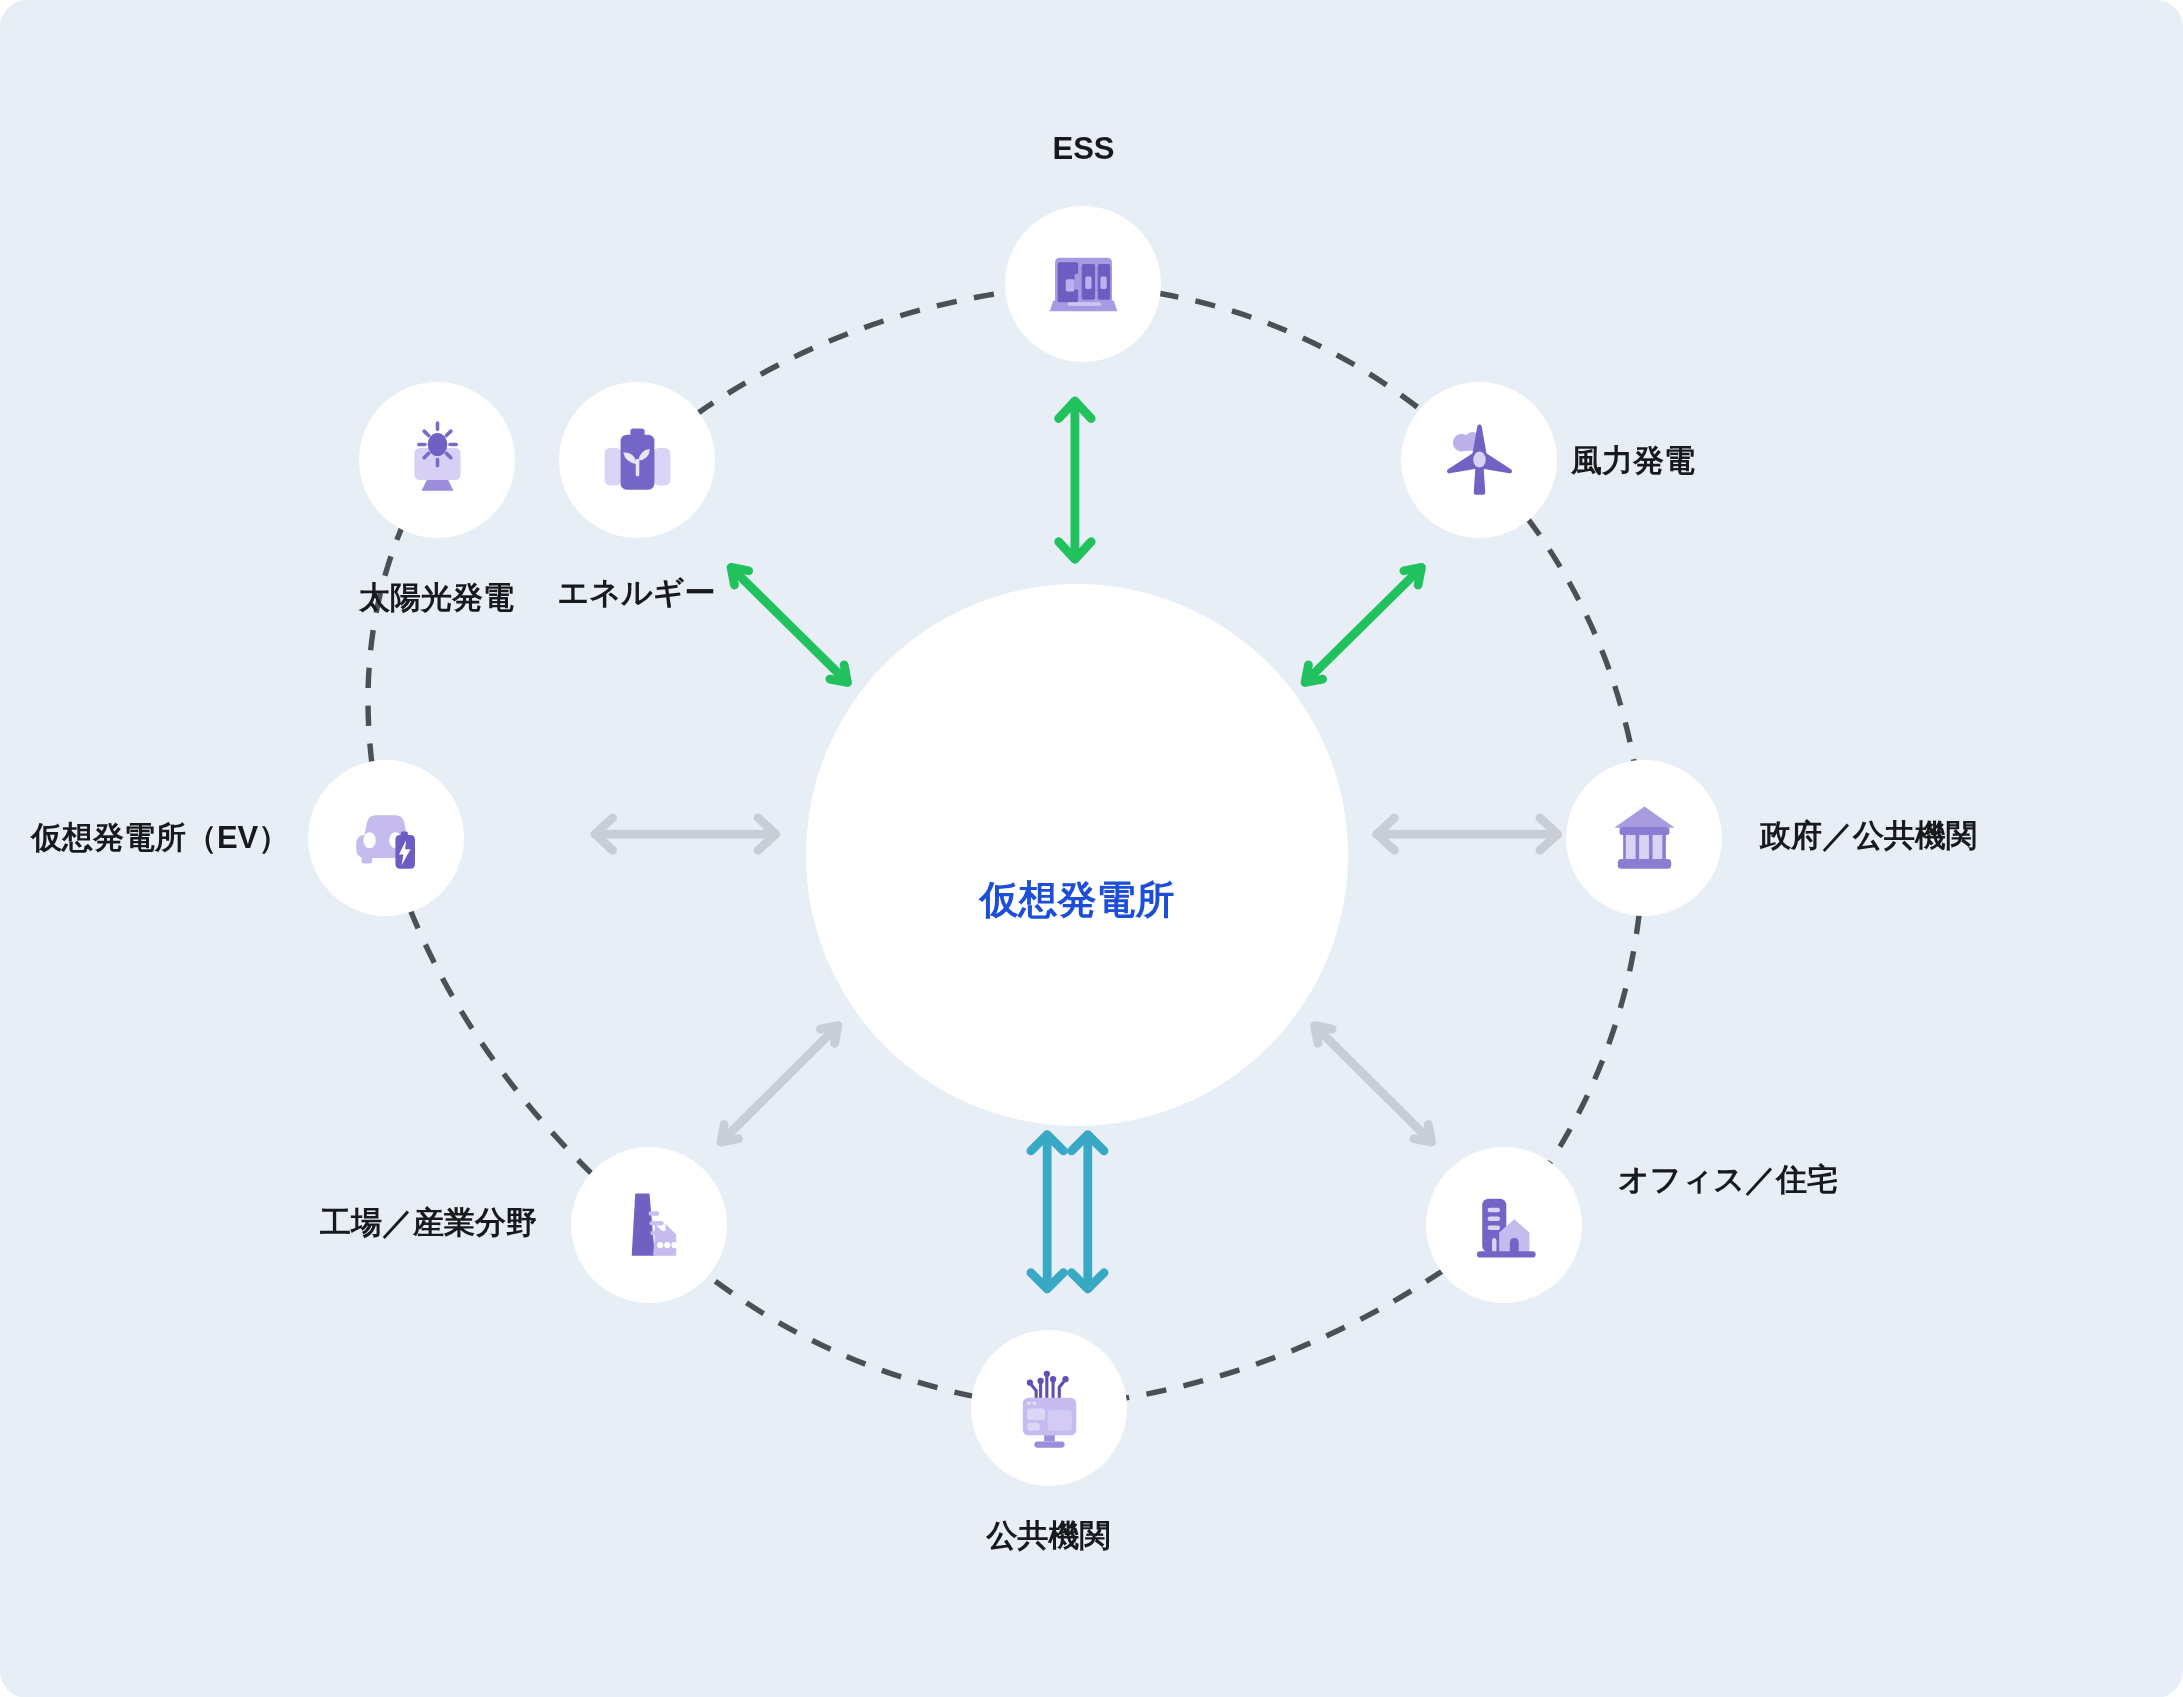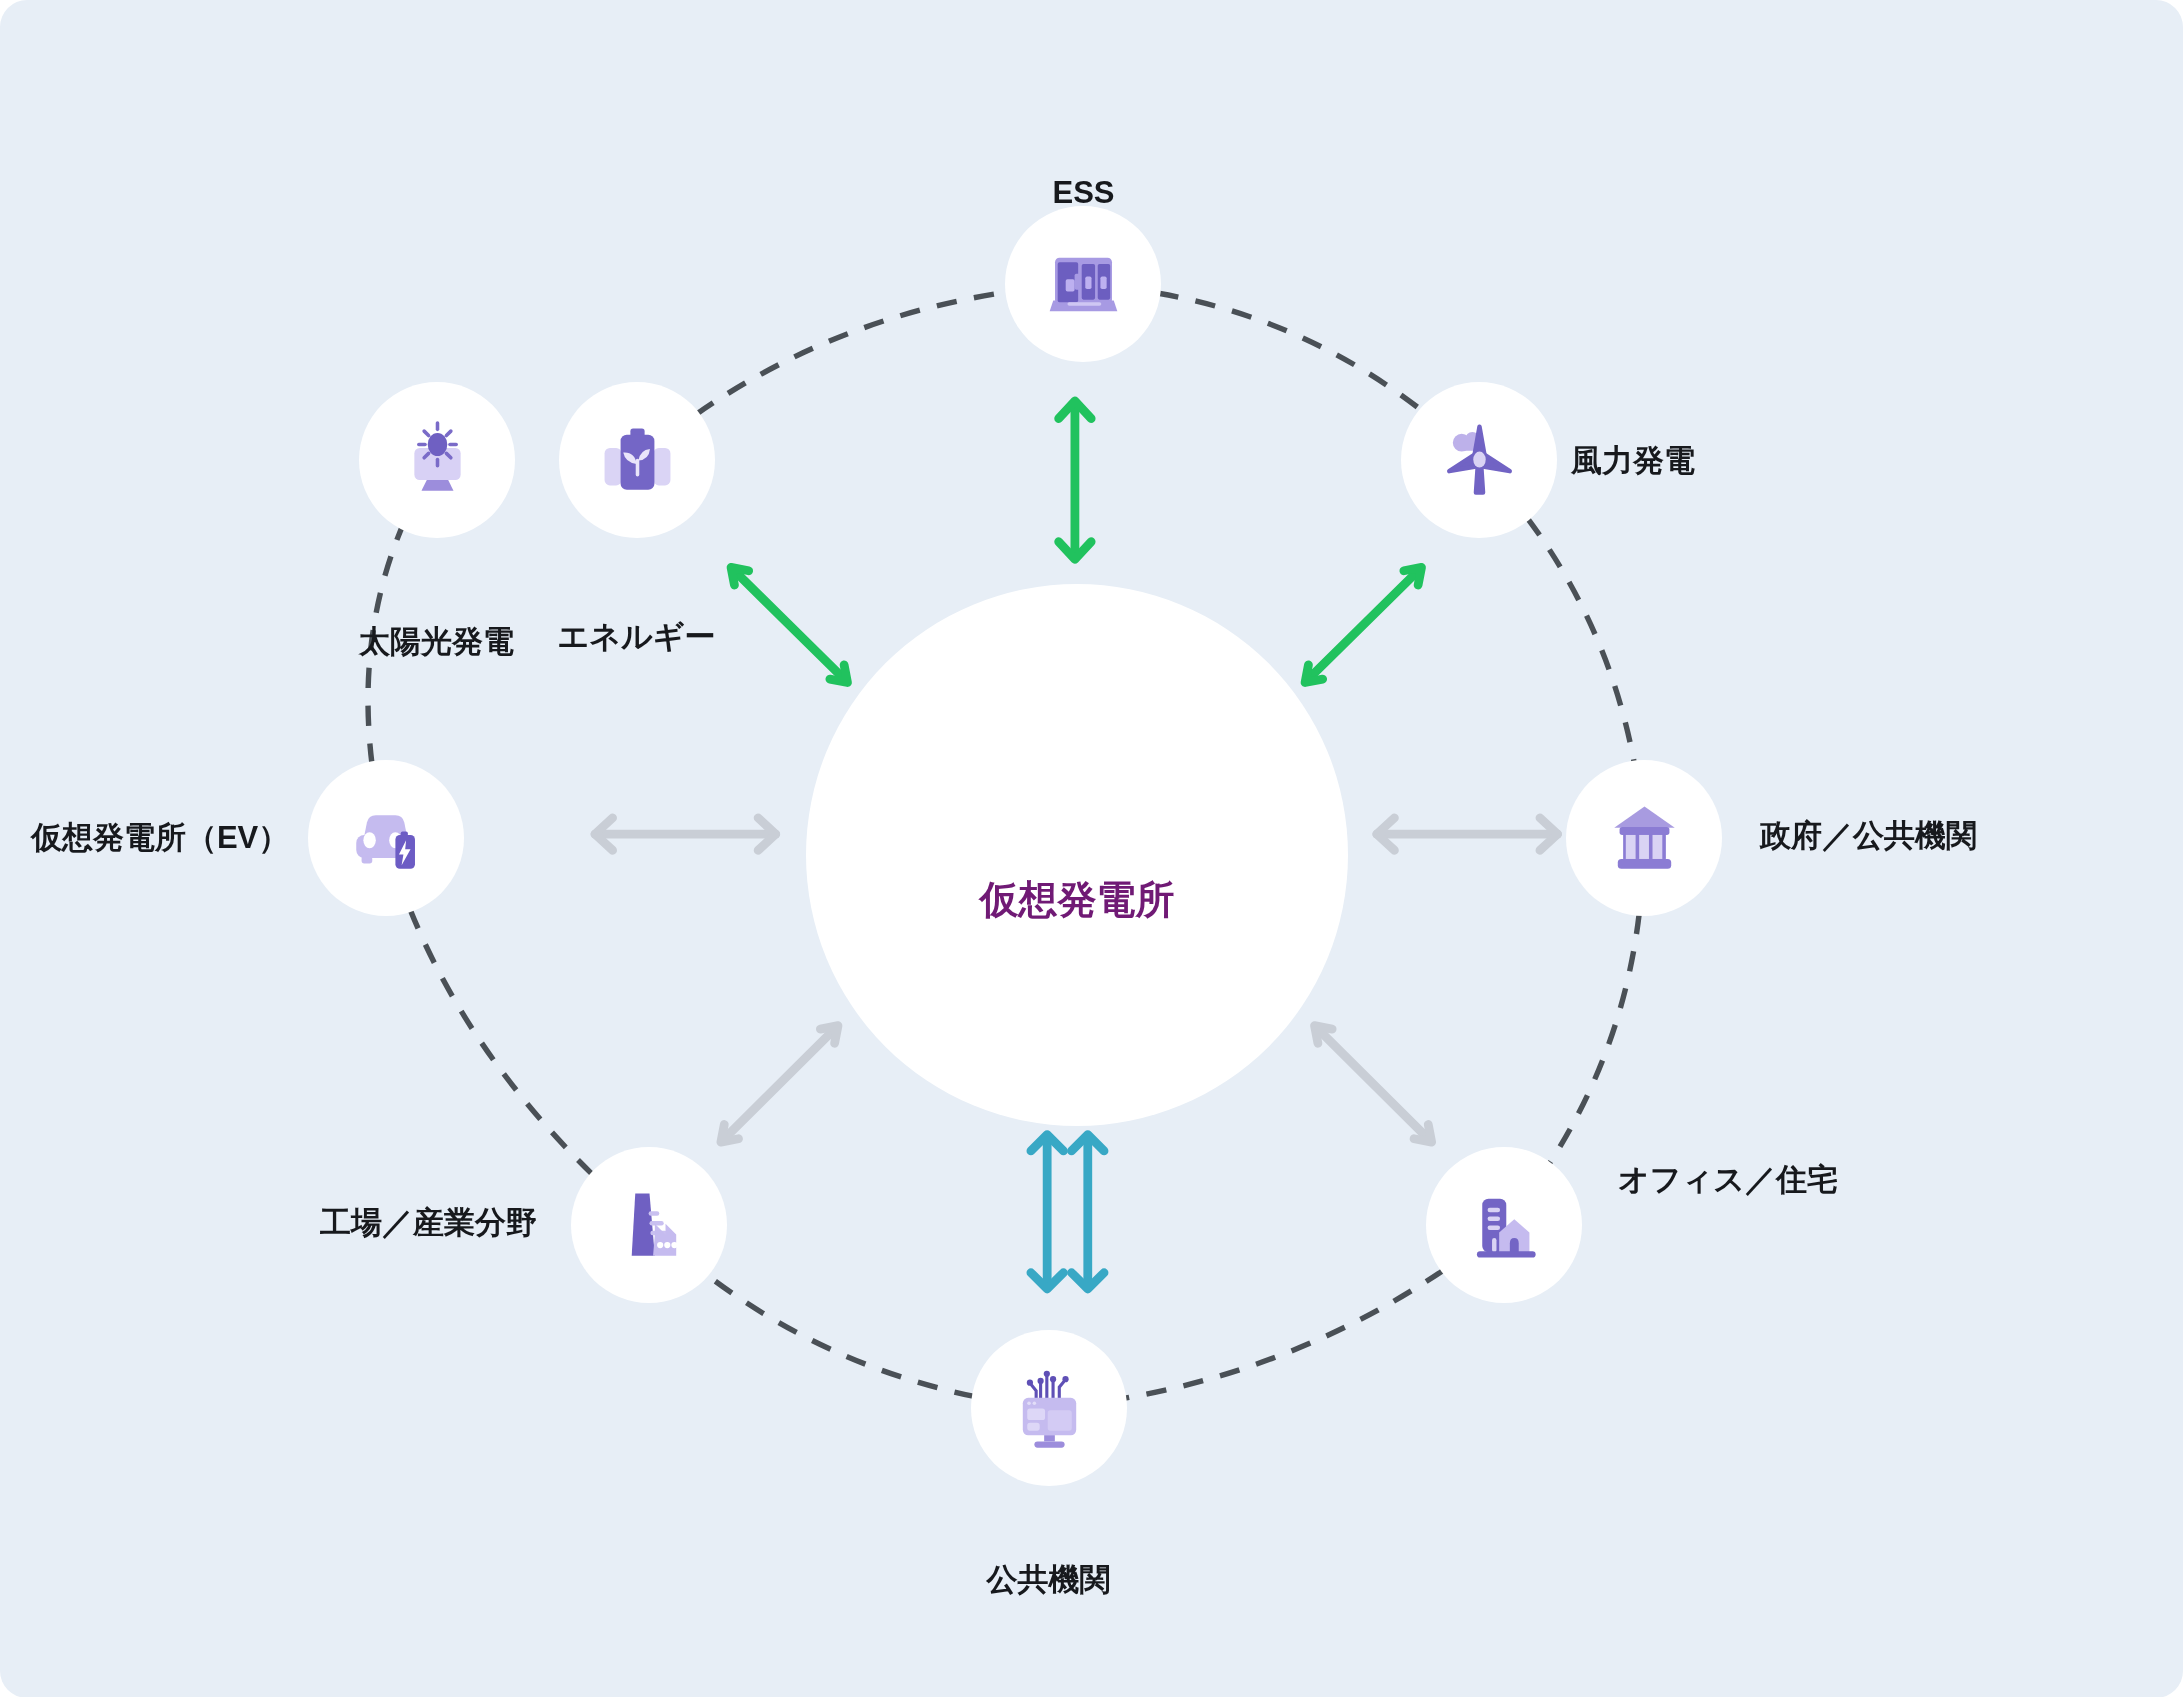--- a/index.html
+++ b/index.html
@@ -13,27 +13,27 @@
     position:absolute;width:156px;height:156px;border-radius:50%;
     background:#ffffff;display:flex;align-items:center;justify-content:center;z-index:2;
   }
   .bubble svg{width:89px;height:89px;}
   .center-circle{
     position:absolute;left:806px;top:584px;width:542px;height:542px;
     border-radius:50%;background:#ffffff;z-index:2;
   }
   .center-title{
     position:absolute;top:283px;left:0;width:100%;text-align:center;
-    font-size:39px;font-weight:700;line-height:66px;color:#701a75;
+    font-size:39px;font-weight:700;line-height:66px;color:#1d4ed8;
   }
   .label{
     position:absolute;font-size:31px;font-weight:700;color:#17191D;
     line-height:39px;z-index:3;white-space:nowrap;text-align:center;
   }
-  .lbl-center{text-align:center;margin-top:44px;}
+  .lbl-center{text-align:center;}
   .lbl-right{text-align:right;}
   .lbl-ess{left:948px;top:129px;width:271px;}
   .lbl-solar{left:301px;top:578px;width:271px;}
   .lbl-storage{left:501px;top:562px;width:271px;line-height:61px;}
   .lbl-wind{left:1571px;top:441px;}
   .lbl-gov{left:1760px;top:816px;}
   .lbl-office{left:1606px;top:1160px;margin-left:12px;}
   .lbl-ev{left:18.3px;top:818px;width:271px;}
   .lbl-factory{left:266px;top:1203px;width:271px;}
   .lbl-grid{left:913px;top:1516px;width:271px;}

